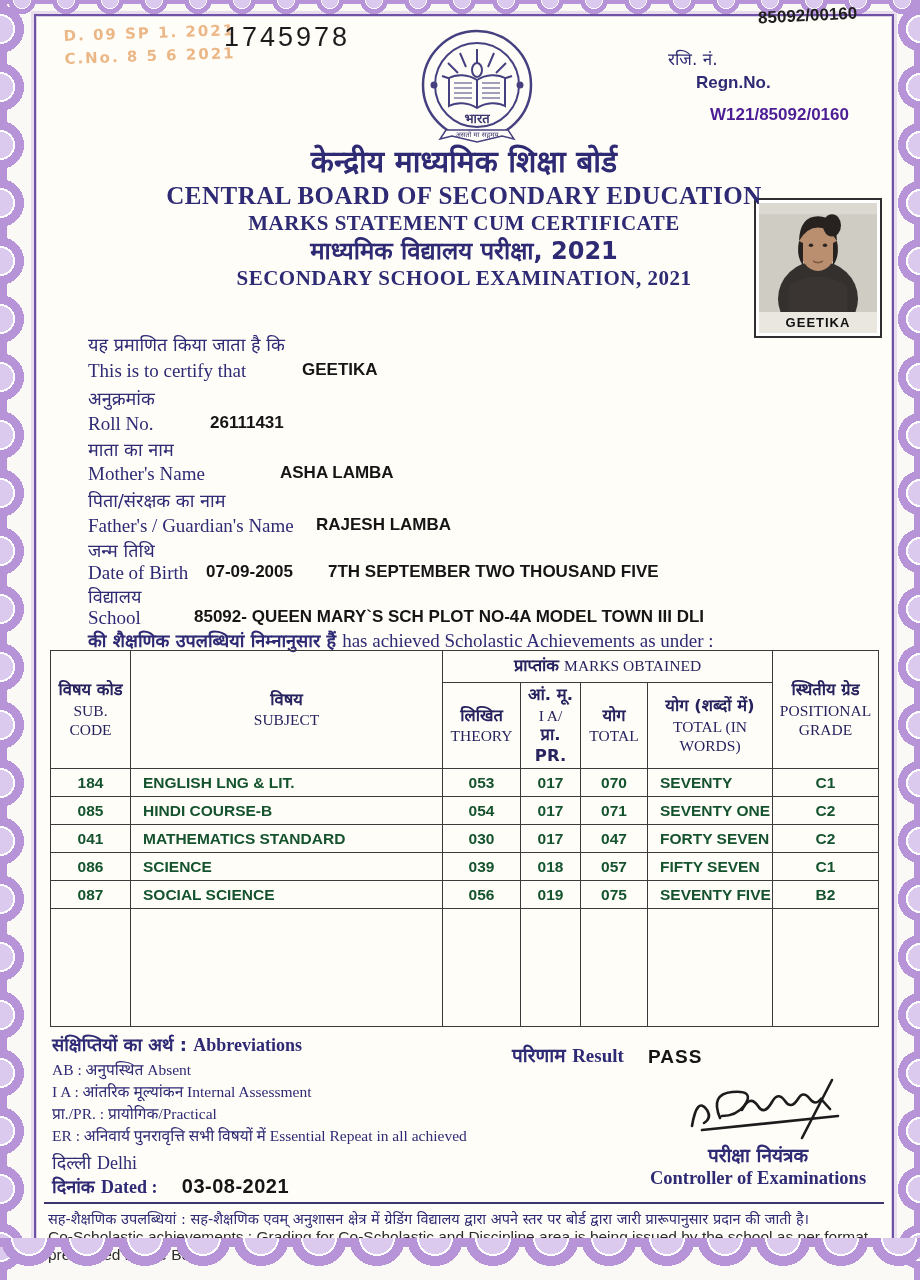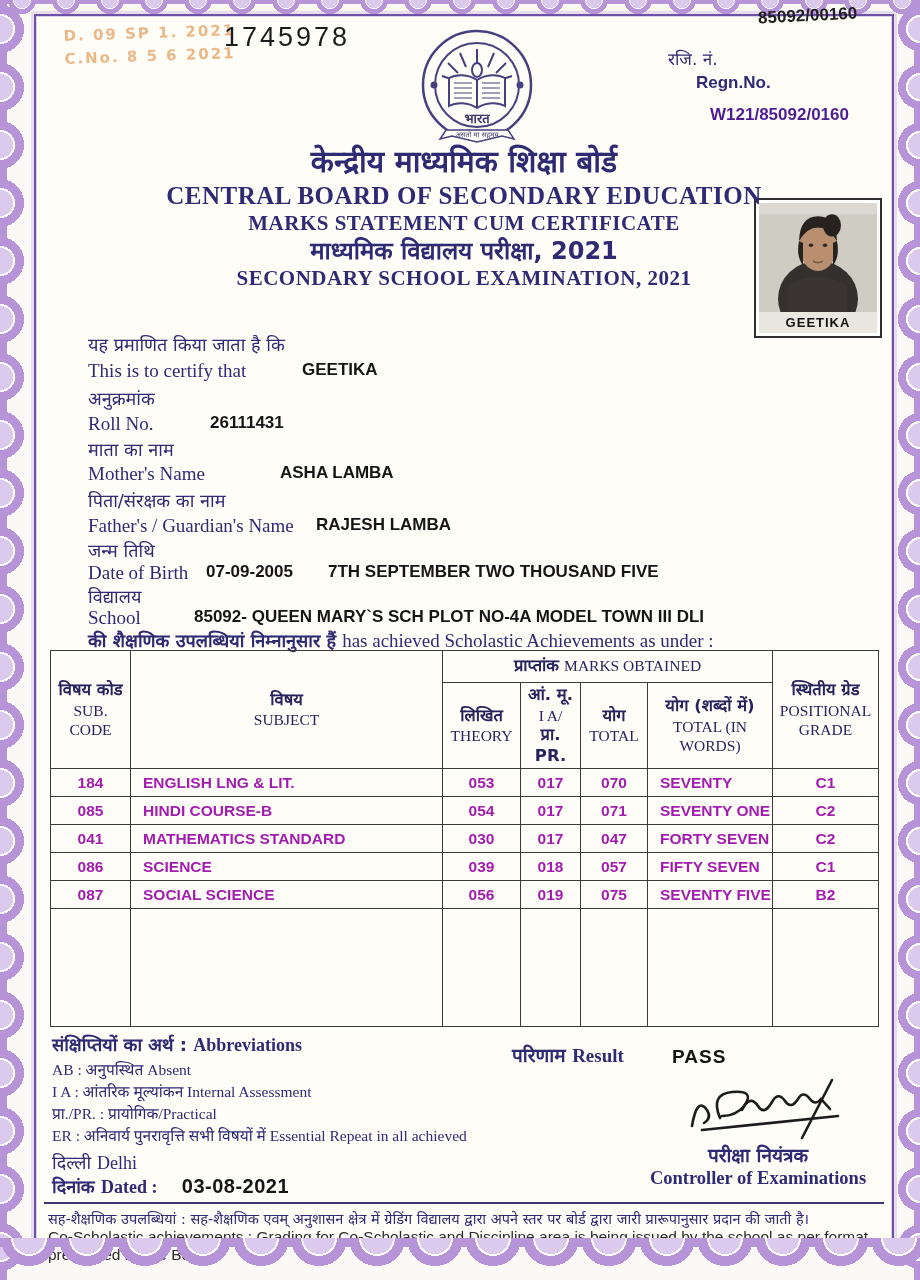--- a/index.html
+++ b/index.html
@@ -81,31 +81,31 @@
                 table-layout:fixed; }
   table.marks th, table.marks td { border:1.6px solid #3a3a3a; }
   table.marks th { font-weight:normal; vertical-align:middle; text-align:center; padding:2px 1px; }
   .hcell-hi { display:block; font-size:16.5px; font-weight:bold; color:#26235e; line-height:1.25; }
   .hcell-en { display:block; font-family:"Liberation Serif", serif; font-size:15.5px; color:#26235e; line-height:1.25; }
   .group-h { height:32px; }
   .sub-h { height:78px; }
   td.c { text-align:center; }
   td.l { text-align:left; padding-left:12px; }
   table.marks td { font-family:"Liberation Sans", sans-serif; font-weight:bold; font-size:15.5px;
-                   color:#a21caf; height:28px; }
+                   color:#14532d; height:28px; }
   tr.filler td { height:118px; }
 
   
   .abbr-title { left:16px; top:1016px; font-size:18px; font-weight:bold; }
   .abbr-title .en { font-family:"Liberation Serif", serif; }
   .abbr-item { left:16px; font-size:15.5px; font-family:"Liberation Serif", serif; color:#2e2a74; }
 
   .result-row { left:476px; top:1026px; font-size:19px; font-weight:bold; }
   .result-row .en { font-family:"Liberation Serif", serif; }
-  .result-val { left:612px; top:1030px; font-size:19px; letter-spacing:1px;margin-left:24px; }
+  .result-val { left:612px; top:1030px; font-size:19px; letter-spacing:1px; }
 
   .sig { left:644px; top:1054px; width:200px; height:74px; }
   .signatory { right:14px; top:1126px; width:240px; text-align:center; }
   .signatory .hi { font-size:19px; font-weight:bold; }
   .signatory .en { font-family:"Liberation Serif", serif; font-weight:bold; font-size:18.5px; }
 
   .place { left:16px; top:1134px; font-size:18px; font-weight:normal; }
   .place .en { font-family:"Liberation Serif", serif; }
   .dated { left:16px; top:1158px; font-size:18px; font-weight:bold; }
   .dated .en { font-family:"Liberation Serif", serif; }

